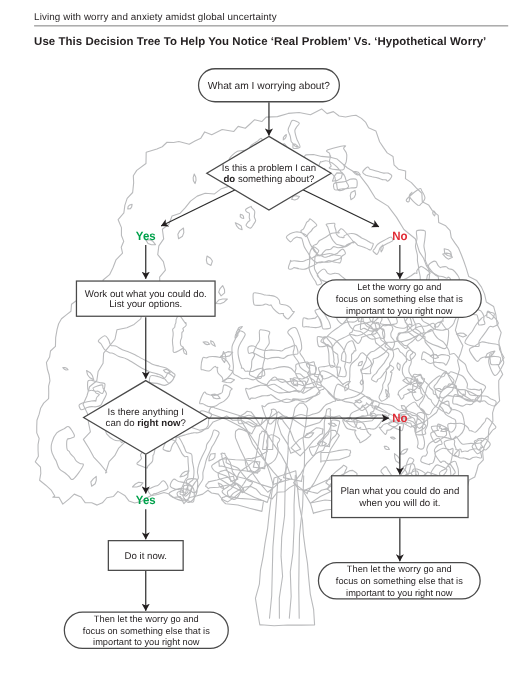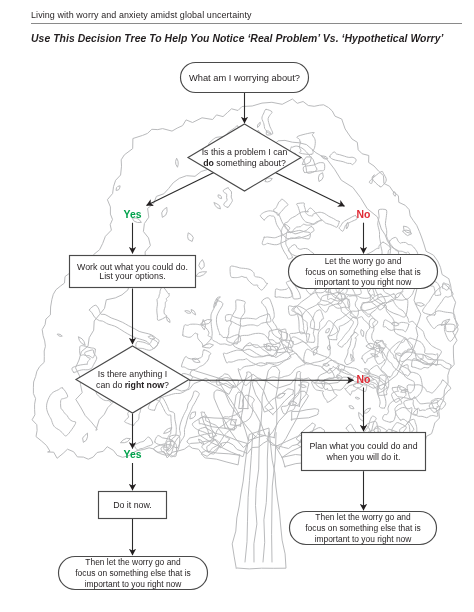--- a/index.html
+++ b/index.html
@@ -3,21 +3,21 @@
 <meta charset="utf-8">
 <style>
   html,body{margin:0;padding:0;}
   body{width:474px;height:612px;background:#ffffff;overflow:hidden;
        font-family:"Liberation Sans", sans-serif;}
   #page{position:relative;width:474px;height:612px;}
   #tree{position:absolute;left:0;top:0;width:474px;height:612px;}
   #flow{position:absolute;left:0;top:0;width:474px;height:612px;}
   .hdr-text{position:absolute;left:31px;top:10px;font-size:8.95px;color:#231f20;letter-spacing:0.01em;}
   .hdr-rule{position:absolute;left:31px;top:23px;width:431px;height:1px;background:#8a8a8a;}
-  .title{position:absolute;left:31px;top:33px;font-size:10.4px;font-weight:bold;color:#231f20;letter-spacing:0.005em;font-style:italic;}
+  .title{position:absolute;left:31px;top:33px;font-size:10.4px;font-weight:bold;color:#231f20;letter-spacing:0.005em;}
 </style>
 </head>
 <body>
 
 <div id="page">
   <svg id="tree" viewBox="0 0 474 612">
 <g fill="none" stroke="#b9babc" stroke-width="1" stroke-linejoin="round" stroke-linecap="round">
 <path d="M236.2 568.1L234.1 556.1L232.2 543.9L235.8 531.1L236.8 518.0L239.2 506.0L240.9 494.0L243.2 481.1L244.6 468.1L247.1 448.0L249.2 434.5L268.9 428.0L270.1 440.1L272.2 460.1L274.9 473.0L275.8 486.0L277.5 499.0L279.5 511.9L280.7 526.0L282.1 540.1L285.1 553.9L286.0 568.2L273.8 568.3L261.5 568.2L249.2 568.9L237.0 568.0Z"></path>
         <path d="M245.0 562.0L247.0 541.6L247.5 521.2L248.1 497.3L249.5 480.3L251.3 455.7L252.7 434.3 M254.0 562.0L253.9 543.8L256.9 523.9L255.5 505.6L256.1 488.4L258.7 469.1L259.2 443.2L260.1 422.8 M263.0 562.0L264.7 542.3L263.9 519.8L266.3 502.5L267.4 478.0L267.3 459.1L268.5 432.1 M272.0 562.0L271.6 534.7L271.9 507.0L272.3 486.0L275.1 460.2L276.1 432.6"></path>
         <path d="M255.5 436.7L248.7 429.2L241.8 420.4L235.6 412.5L229.6 403.6L225.1 392.9L222.7 391.5L220.3 390.6L216.9 389.9L214.2 392.0L213.9 395.0L214.1 398.1L218.3 408.2L223.4 418.6L229.2 429.5L235.7 438.8L243.4 447.5L250.1 442.1L256.0 436.0Z M236.2 420.0L224.9 418.4L214.0 418.0L203.2 417.1L201.6 417.5L199.8 418.1L198.8 419.6L199.2 421.2L199.3 423.8L201.4 423.7L212.6 426.8L223.9 428.2L234.2 430.2L236.2 419.7Z M240.6 426.0L241.5 415.8L243.4 406.0L243.4 396.0L242.7 394.5L242.3 392.2L240.5 392.8L238.3 391.9L237.5 393.5L236.1 395.0L234.6 404.9L232.8 414.7L230.3 424.7L240.5 426.0Z M247.3 443.5L236.7 440.3L226.0 435.9L215.0 433.2L205.0 427.3L202.7 427.9L200.6 428.5L198.4 429.9L198.4 432.1L198.9 434.4L200.7 435.9L210.5 442.1L221.2 447.2L231.5 452.3L243.0 456.7L247.3 443.4Z M212.3 432.9L204.6 434.3L197.2 436.3L189.4 438.1L188.8 439.4L187.6 440.2L186.9 442.0L188.2 442.9L189.4 444.2L190.7 443.4L198.3 442.9L205.9 441.2L214.1 440.9L212.3 433.3Z M216.3 435.5L211.4 428.9L209.3 420.4L204.6 413.4L204.4 412.1L203.3 412.3L202.0 411.9L200.7 412.6L201.8 413.7L201.6 414.8L203.9 422.8L207.7 430.1L209.9 437.8L215.7 435.8Z M265.2 435.4L261.3 424.2L255.6 413.5L249.3 404.7L243.2 394.6L236.4 386.5L230.4 377.2L228.2 374.5L224.7 373.8L222.4 375.9L219.3 377.7L219.0 381.0L220.1 384.0L226.0 393.2L232.4 402.8L237.5 411.6L242.4 421.7L245.6 431.0L248.3 440.5L256.9 437.6L265.6 435.3Z M233.4 386.0L227.7 381.5L221.1 378.9L208.0 374.8L195.4 370.9L193.8 370.1L191.7 370.3L190.8 372.0L189.9 374.0L191.1 375.7L192.6 376.6L205.7 381.2L217.7 387.3L228.9 394.4L233.7 385.4Z M247.9 408.6L248.2 397.8L250.3 386.8L251.8 376.2L251.6 375.0L251.2 373.9L250.4 372.5L248.7 371.9L246.6 372.3L247.1 374.2L243.1 385.2L240.3 396.2L238.7 408.5L247.9 408.6Z M274.0 437.6L276.7 423.8L276.9 410.7L275.5 398.9L277.8 386.8L279.2 374.4L279.7 371.5L278.3 368.9L275.8 366.5L272.4 366.4L270.1 368.5L268.2 370.9L265.4 383.8L262.1 396.8L261.9 410.6L261.0 423.2L257.7 434.2L266.0 435.9L274.3 437.6Z M273.4 408.3L267.2 400.2L263.5 390.7L257.4 382.9L256.9 381.3L255.5 381.3L253.4 380.3L252.8 381.9L252.6 383.1L252.4 384.7L255.7 394.7L261.3 403.3L264.4 412.1L273.1 408.5Z M272.9 414.4L279.0 407.8L284.6 401.1L291.3 394.9L293.1 394.2L293.1 392.6L293.6 390.1L291.7 389.6L290.1 389.1L287.8 388.8L280.3 394.6L271.7 399.9L264.6 407.2L272.9 414.5Z M278.9 448.5L285.9 438.5L291.0 428.9L296.8 418.5L300.4 408.7L306.9 398.7L308.5 395.8L306.5 393.8L304.8 391.3L302.0 391.2L299.3 392.0L298.3 394.7L291.2 402.4L286.1 413.5L278.8 421.2L273.1 431.3L266.8 438.9L273.1 443.8L279.4 448.8Z M299.4 406.2L300.9 395.1L300.6 384.4L300.2 373.9L300.8 372.7L300.1 371.7L299.0 371.3L298.2 371.8L297.2 372.0L296.9 373.0L294.8 384.1L294.7 395.0L292.7 404.7L299.6 406.2Z M291.5 419.3L300.0 418.4L308.7 417.8L316.7 415.0L318.1 414.1L318.0 412.7L318.8 411.1L318.3 409.3L316.7 409.1L315.1 408.7L306.9 409.7L299.0 411.4L291.7 411.4L291.7 420.2Z M282.1 457.4L291.2 451.3L301.3 446.6L312.8 442.4L321.9 435.5L324.5 434.9L324.5 432.7L324.5 430.3L322.8 429.1L320.7 427.6L318.3 427.8L308.0 433.1L297.5 436.4L286.7 441.4L275.6 446.4L282.2 457.6Z M302.3 443.7L306.0 438.3L311.8 433.3L314.4 427.1L315.1 426.1L315.3 424.7L314.3 424.1L313.5 423.5L312.1 422.9L311.4 424.1L305.7 428.6L300.8 433.1L296.2 438.9L302.7 444.0Z M297.3 444.5L303.9 448.8L310.3 454.3L316.6 459.6L318.1 460.7L319.6 460.1L320.9 459.3L322.0 458.0L321.3 456.6L320.7 455.3L313.8 450.2L308.3 444.1L301.8 438.5L297.3 444.6Z M239.6 455.2L228.9 453.8L217.2 453.1L205.6 450.8L204.4 451.7L202.2 452.2L201.4 454.2L202.7 455.6L203.8 456.8L205.3 457.9L216.3 459.1L226.9 462.1L238.1 464.9L239.6 455.0Z M284.9 466.5L295.9 463.6L307.4 462.5L319.7 463.9L321.3 463.3L322.5 462.0L322.5 460.5L323.2 458.1L321.4 457.2L319.7 456.8L308.2 455.8L295.5 454.5L282.2 457.3L285.0 466.9Z"></path>

